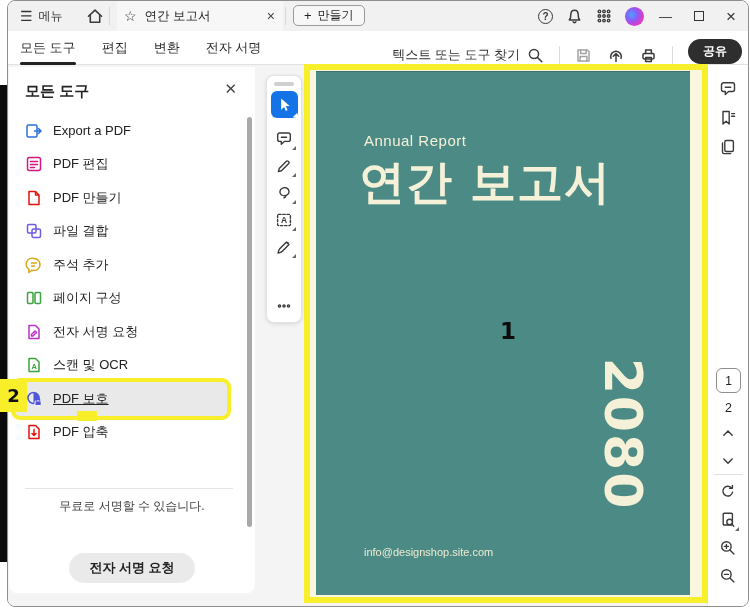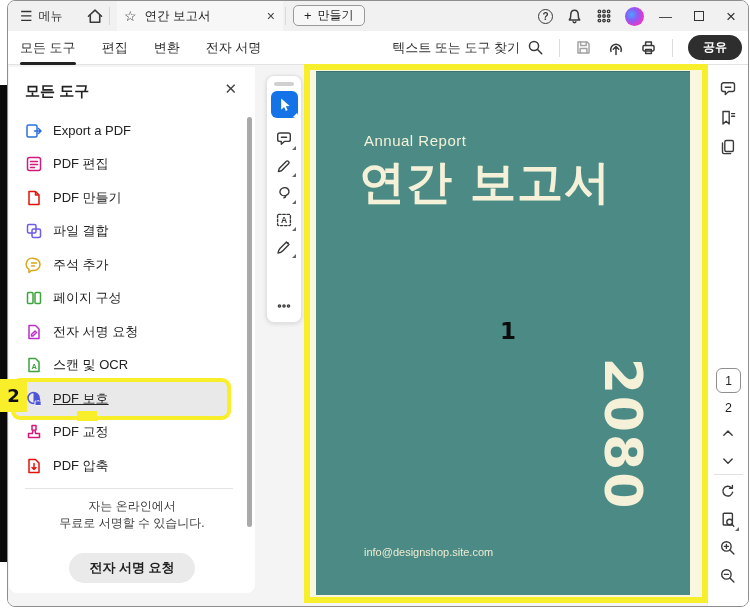--- a/index.html
+++ b/index.html
@@ -34,21 +34,21 @@
   .qmark{width:15px;height:15px;border:1.3px solid #3a3a3a;border-radius:50%;display:flex;align-items:center;justify-content:center;font-size:10px;font-weight:bold;color:#3a3a3a;box-sizing:border-box;}
   .avatar{width:19px;height:19px;border-radius:50%;background:radial-gradient(circle at 35% 40%, #4aa3ff 0%, #8b5cf6 35%, #e438c8 70%, #ff4fa0 100%);}
   .minimize{font-size:13px;color:#333;}
   .maxbox{width:10px;height:10px;border:1.3px solid #333;box-sizing:border-box;}
   .xclose{font-size:17px;color:#333;line-height:1;}
   
   .ribbon{position:absolute;left:0;top:30px;width:100%;height:34px;background:#fff;border-bottom:1px solid #e2e2e2;box-sizing:border-box;}
   .rtabs{position:absolute;left:12px;top:0;height:33px;display:flex;align-items:center;gap:26px;}
   .rtab{font-size:13px;color:#2c2c2c;position:relative;white-space:nowrap;}
   .rtab.active::after{content:"";position:absolute;left:0;right:0;bottom:-8px;height:3px;background:#222;border-radius:2px;}
-  .ribbon-right{position:absolute;right:6px;top:0;height:33px;display:flex;align-items:center;gap:15px;}
+  .ribbon-right{position:absolute;right:6px;top:0;height:33px;display:flex;align-items:flex-end;gap:15px;}
   .find-tools{display:flex;align-items:center;gap:7px;font-size:13px;color:#333;white-space:nowrap;}
   .vdiv{width:1px;height:18px;background:#dcdcdc;}
   .share-btn{height:25px;padding:0 15px;border-radius:13px;background:#2e2e2e;color:#fff;font-size:12px;font-weight:bold;display:flex;align-items:center;}
   
   .main-bg{position:absolute;left:0;top:64px;width:700px;height:541px;background:#f4f4f4;}
   .right-rail{position:absolute;left:699px;top:64px;width:41px;height:541px;background:#fff;border-left:1px solid #ececec;}
   
   .panel{position:absolute;left:1px;top:66px;width:246px;height:526px;background:#fff;border-radius:0 0 8px 8px;}
   .panel-title{position:absolute;left:16px;top:15px;font-size:15px;font-weight:bold;color:#222;}
   .panel-close{position:absolute;right:18px;top:14px;font-size:15px;color:#444;line-height:1;}
@@ -354,43 +354,32 @@
               <path d="M8.5 2.5a5.5 5.5 0 0 1 0 11z" fill="#4f55d8"></path>
               <rect x="10" y="10.8" width="6.2" height="4.8" rx="1" fill="#4f55d8" stroke="#fff" stroke-width="1"></rect>
               <path d="M11.6 10.8V9.6a1.5 1.5 0 0 1 3 0v1.2" fill="none" stroke="#4f55d8" stroke-width="1.3"></path>
             </svg>
           </span>
           <span class="t-label">PDF 보호</span>
         </div>
         <div class="tool-item">
           <span class="t-ico">
             <svg viewBox="0 0 18 18">
-              <g fill="none" stroke="#d6187e" stroke-width="1.5" stroke-linejoin="round">
-                <path d="M7 2.5h4v4.5h-1.2l.9 3.5h3.8v4H3.5v-4h3.8l.9-3.5H7z"></path>
-              </g>
-            </svg>
-          </span>
-          <span class="t-label">PDF 교정</span>
-        </div>
-        <div class="tool-item">
-          <span class="t-ico">
-            <svg viewBox="0 0 18 18">
               <g fill="none" stroke="#e3120b" stroke-width="1.5" stroke-linejoin="round" stroke-linecap="round">
                 <path d="M4 2.5h6.5L14 6v9.5H4z"></path>
                 <path d="M9 6.5v6M7 10.5l2 2 2-2"></path>
               </g>
             </svg>
           </span>
           <span class="t-label">PDF 압축</span>
         </div>
       </div>
     <div class="panel-scroll"></div>
     <div class="panel-divider"></div>
     <div class="promo">
-      <div>자는 온라인에서</div>
       <div>무료로 서명할 수 있습니다.</div>
     </div>
     <div class="promo-btn">전자 서명 요청</div>
   </div>
 
   <div class="rail">
     <div class="rail-handle"></div>
     <div class="rail-tool sel" style="top:15px">
       <svg viewBox="0 0 18 18">
           <path style="fill:#fff" d="M5.2 2.5v11.2l2.9-2.7 1.8 3.9 1.7-.8-1.8-3.8 3.9-.3z"></path>

